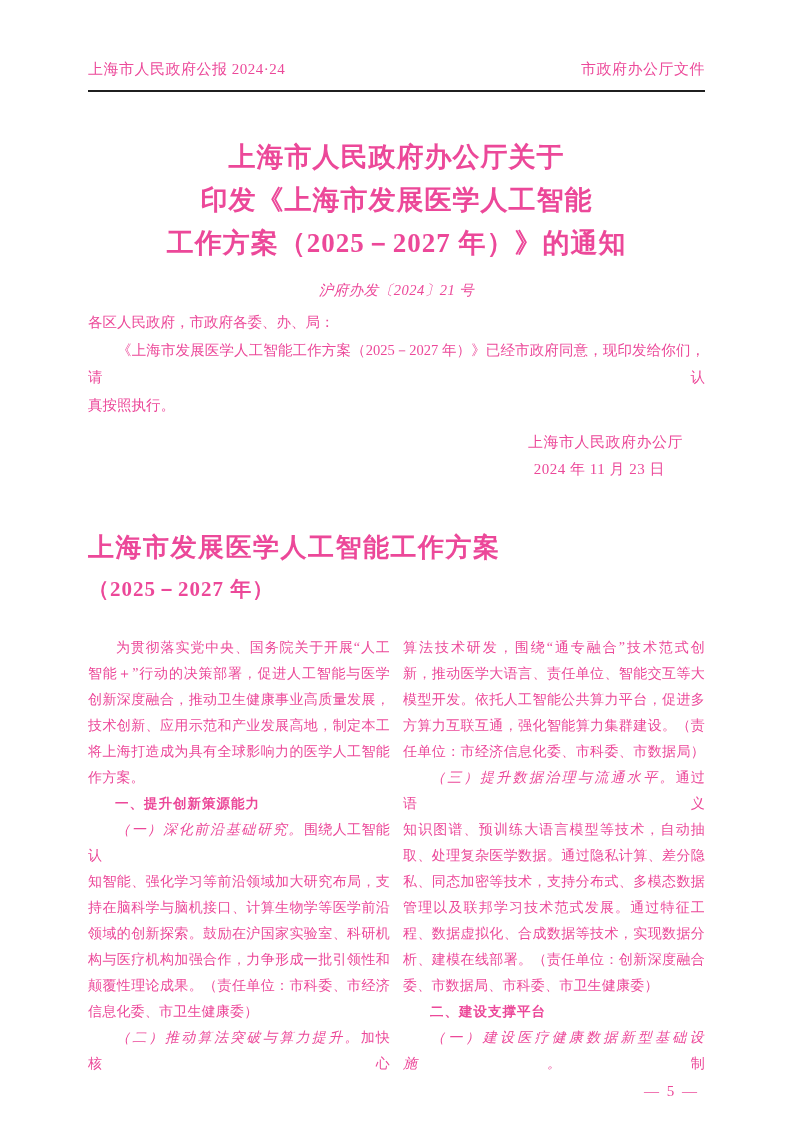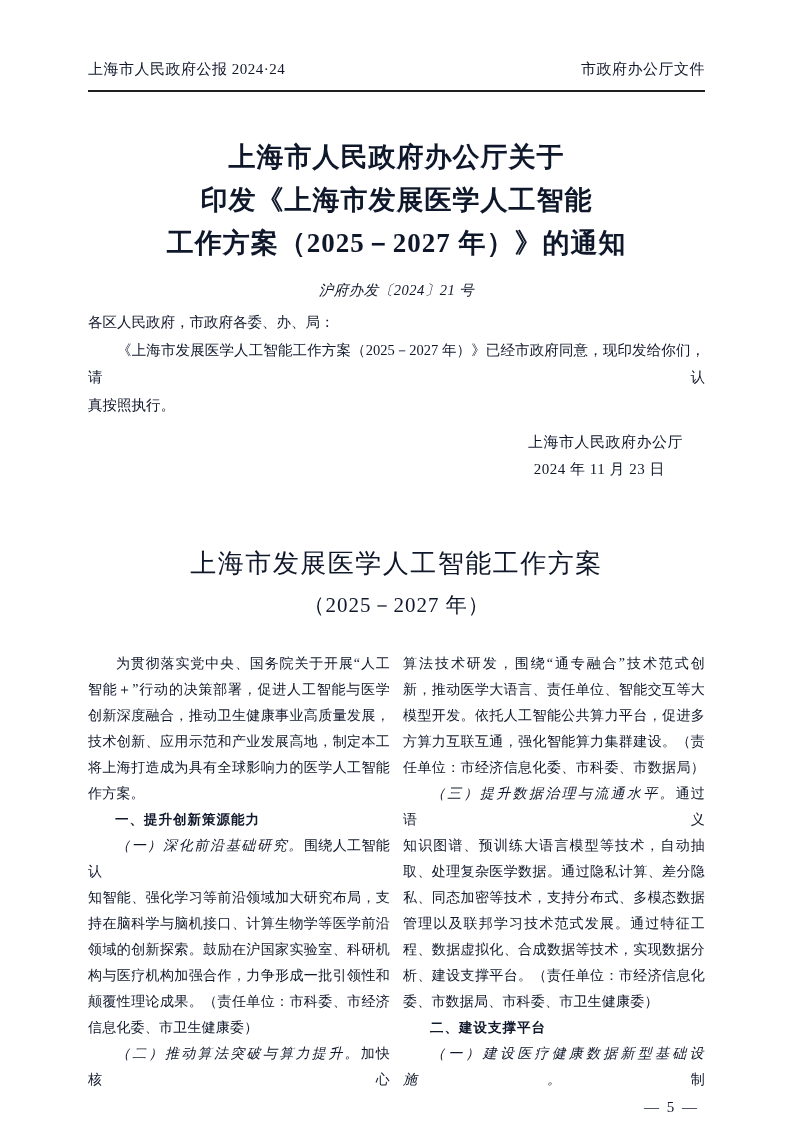--- a/index.html
+++ b/index.html
@@ -2,21 +2,21 @@
 <html lang="zh"><head>
 <meta charset="utf-8">
 <style>
   html,body{margin:0;padding:0;}
   body{background:#e8e8e8;}
   .page{
     position:relative;
     width:793px;height:1122px;
     margin:0 auto;
     background:#ffffff;
-    color:#0f172a;
+    color:#ec4899;
     font-family:"Liberation Serif","DejaVu Serif",serif;
     overflow:hidden;
     box-sizing:border-box;
   }
   .content{padding:0 88px;}
 
   
   .page-header{
     padding-top:60px;
     padding-bottom:11px;
@@ -54,21 +54,21 @@
   }
   .notice-body .salutation{text-align:left;}
   .notice-body .para-line{text-align:justify;}
   .notice-body .para-line.first{text-indent:2em;text-align-last:justify;}
 
   .sign-block{margin-top:10px;font-size:15px;line-height:27px;letter-spacing:0.5px;}
   .sign-block .signer{text-align:right;padding-right:22px;}
   .sign-block .sign-date{text-align:right;padding-right:40px;}
 
   
-  .plan-title{margin-top:60px;text-align:center;font-weight:normal;}
+  .plan-title{margin-top:44px;font-weight:bold;}
   .plan-title .t1{font-size:26px;line-height:42px;letter-spacing:1.5px;}
   .plan-title .t2{font-size:21px;line-height:40px;letter-spacing:1px;}
 
   
   .columns{
     margin-top:26px;
     display:flex;
     gap:13px;
     font-size:14px;
   }
@@ -156,21 +156,21 @@
           <div class="line full">新，推动医学大语言、责任单位、智能交互等大</div>
           <div class="line full">模型开发。依托人工智能公共算力平台，促进多</div>
           <div class="line full">方算力互联互通，强化智能算力集群建设。（责</div>
           <div class="line full">任单位：市经济信息化委、市科委、市数据局）</div>
           <div class="line full ind"><span class="kai">（三）提升数据治理与流通水平。</span>通过语义</div>
           <div class="line full">知识图谱、预训练大语言模型等技术，自动抽</div>
           <div class="line full">取、处理复杂医学数据。通过隐私计算、差分隐</div>
           <div class="line full">私、同态加密等技术，支持分布式、多模态数据</div>
           <div class="line full">管理以及联邦学习技术范式发展。通过特征工</div>
           <div class="line full">程、数据虚拟化、合成数据等技术，实现数据分</div>
-          <div class="line full">析、建设支撑平台。（责任单位：市经济信息化</div>
+          <div class="line full">析、建模在线部署。（责任单位：创新深度融合</div>
           <div class="line">委、市数据局、市科委、市卫生健康委）</div>
           <div class="line ind hei">二、建设支撑平台</div>
           <div class="line full ind"><span class="kai">（一）建设医疗健康数据新型基础设施。</span>制</div>
         </div>
     </div>
 
     <div class="page-number">— 5 —</div>
 
   </div>
 </div>

